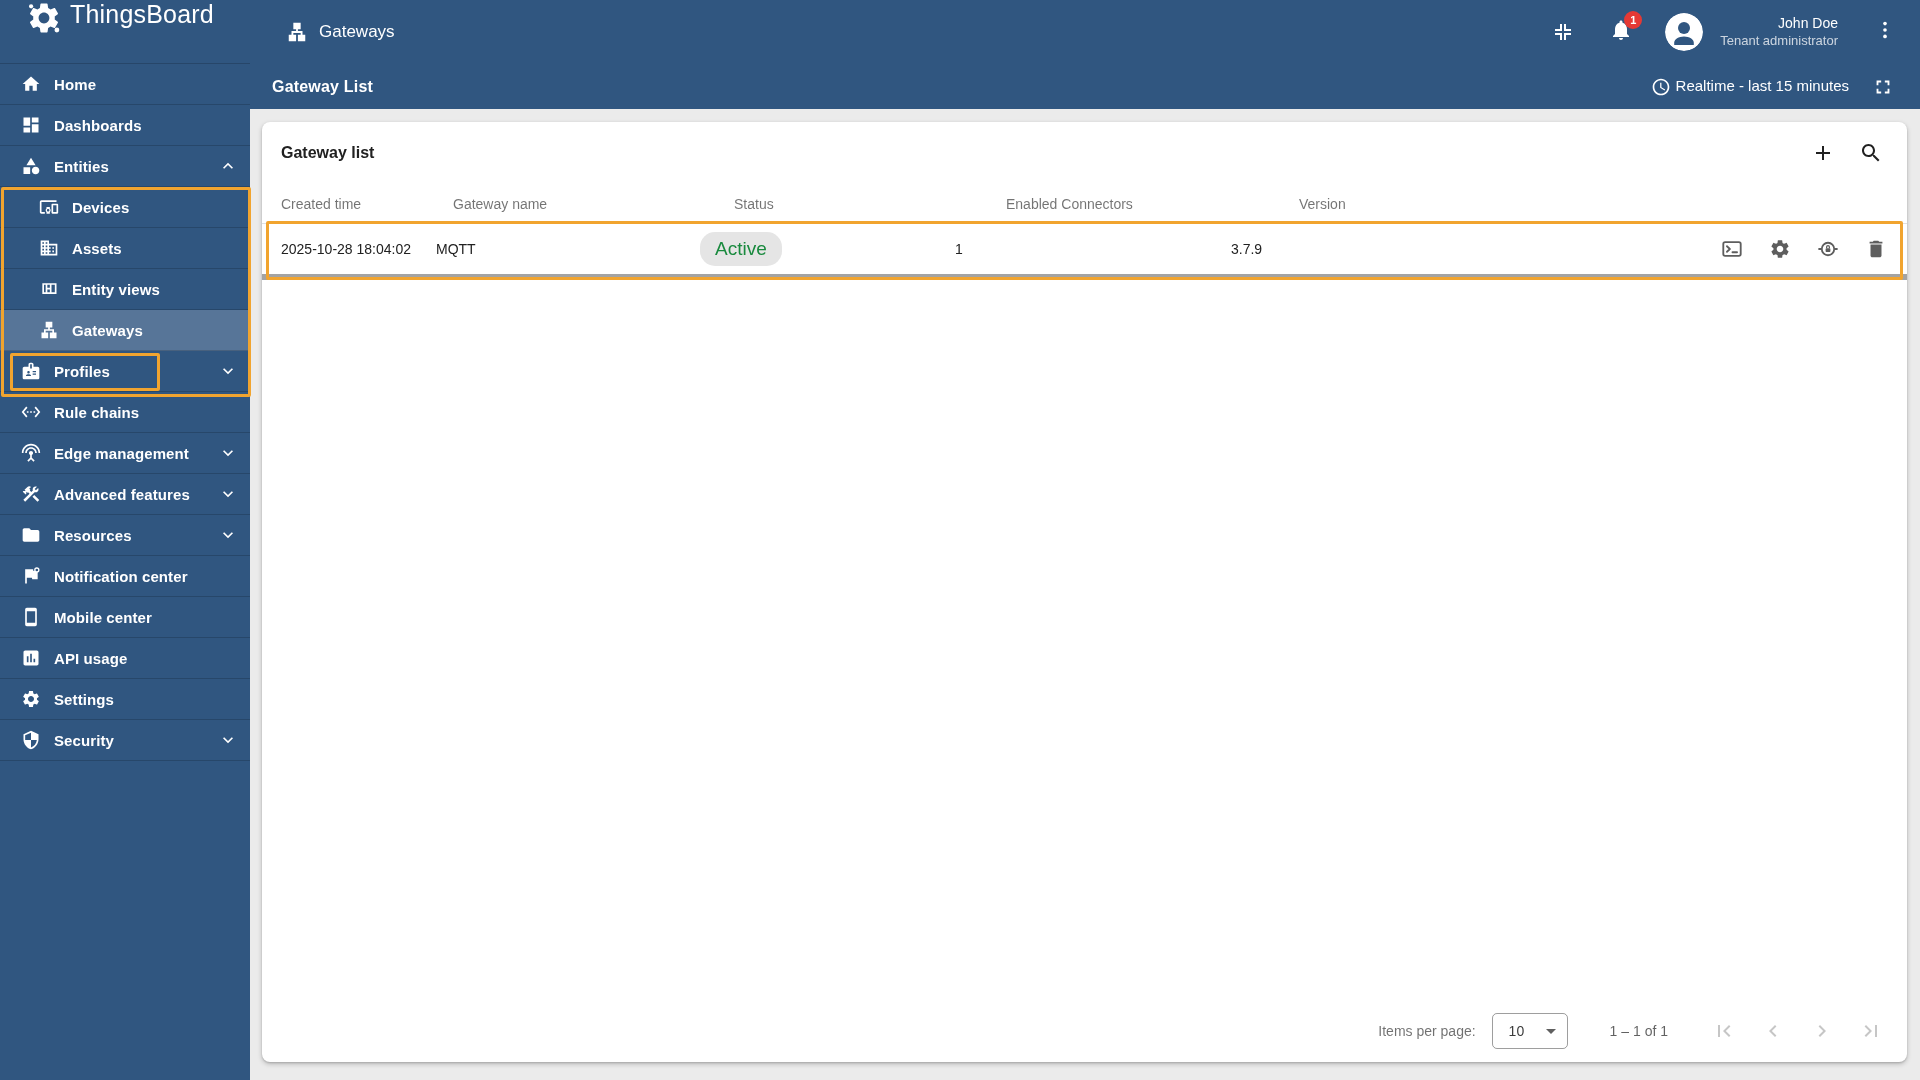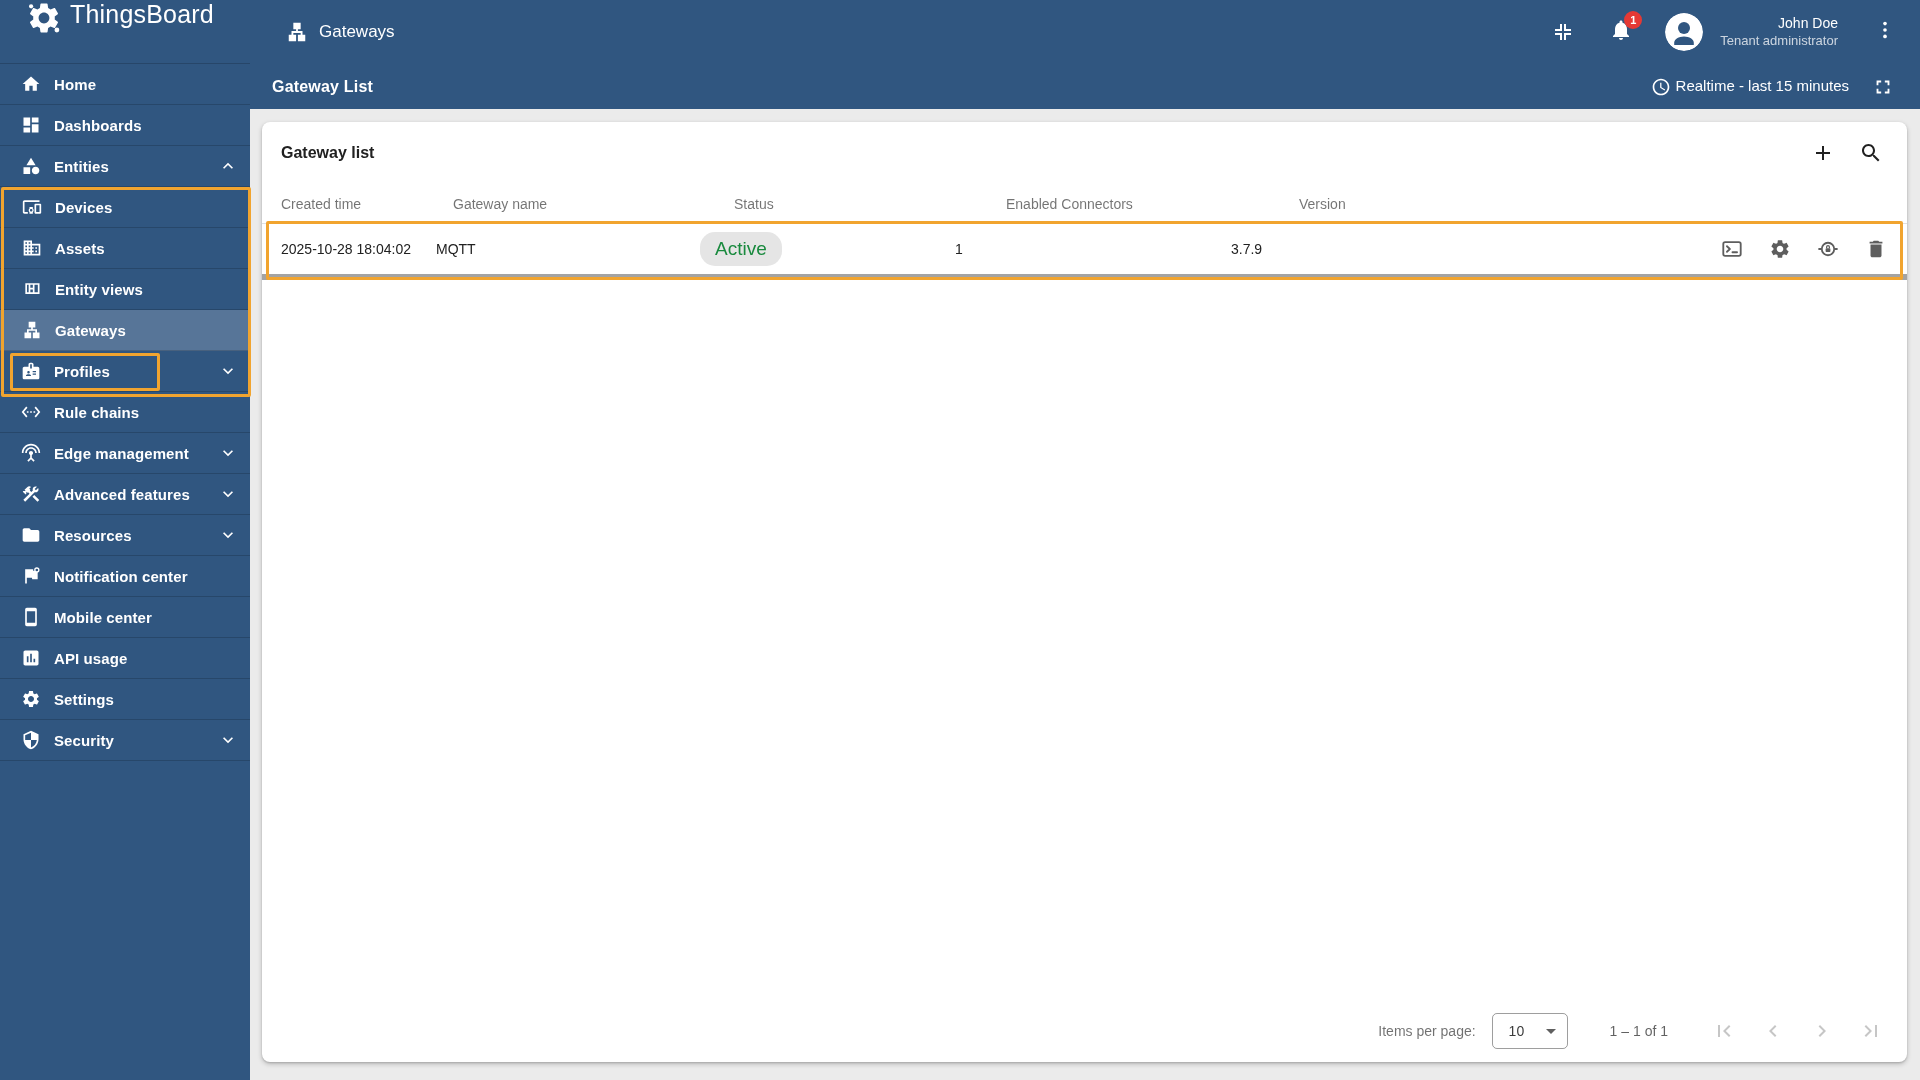--- a/index.html
+++ b/index.html
@@ -8,21 +8,21 @@
   body { position: relative; background: #ebebeb; }
   .app { display: flex; width: 1920px; height: 1080px; }
 
   
   .sidebar { width: 250px; flex-shrink: 0; background: #305680; color: #fff; }
   .logo-row { height: 64px; display: flex; align-items: flex-start; gap: 8px; padding-left: 26px;
     border-bottom: 1px solid rgba(0,0,0,0.18); cursor: pointer; }
   .logo-text { font-size: 25px; font-weight: 500; letter-spacing: 0.2px; }
   .nav-item { position: relative; height: 41px; display: flex; align-items: center;
     padding-left: 21px; border-bottom: 1px solid rgba(0,0,0,0.17); cursor: pointer; }
-  .nav-item.child { padding-left: 22px; }
+  .nav-item.child { padding-left: 39px; }
   .nav-item.selected { background: rgba(255,255,255,0.19); }
   .nav-label { margin-left: 13px; font-size: 15px; font-weight: 700; letter-spacing: 0.1px; }
   .chev { position: absolute; right: 12px; top: 10px; }
   .nav-ic { flex-shrink: 0; }
 
   
   .main { flex: 1; display: flex; flex-direction: column; min-width: 0; }
   .topbar { height: 64px; background: #305680; color: #fff; display: flex;
     align-items: center; justify-content: space-between; padding: 0 24px 0 36px; }
   .page-head { display: flex; align-items: center; gap: 11px; font-size: 17px; font-weight: 500; }

